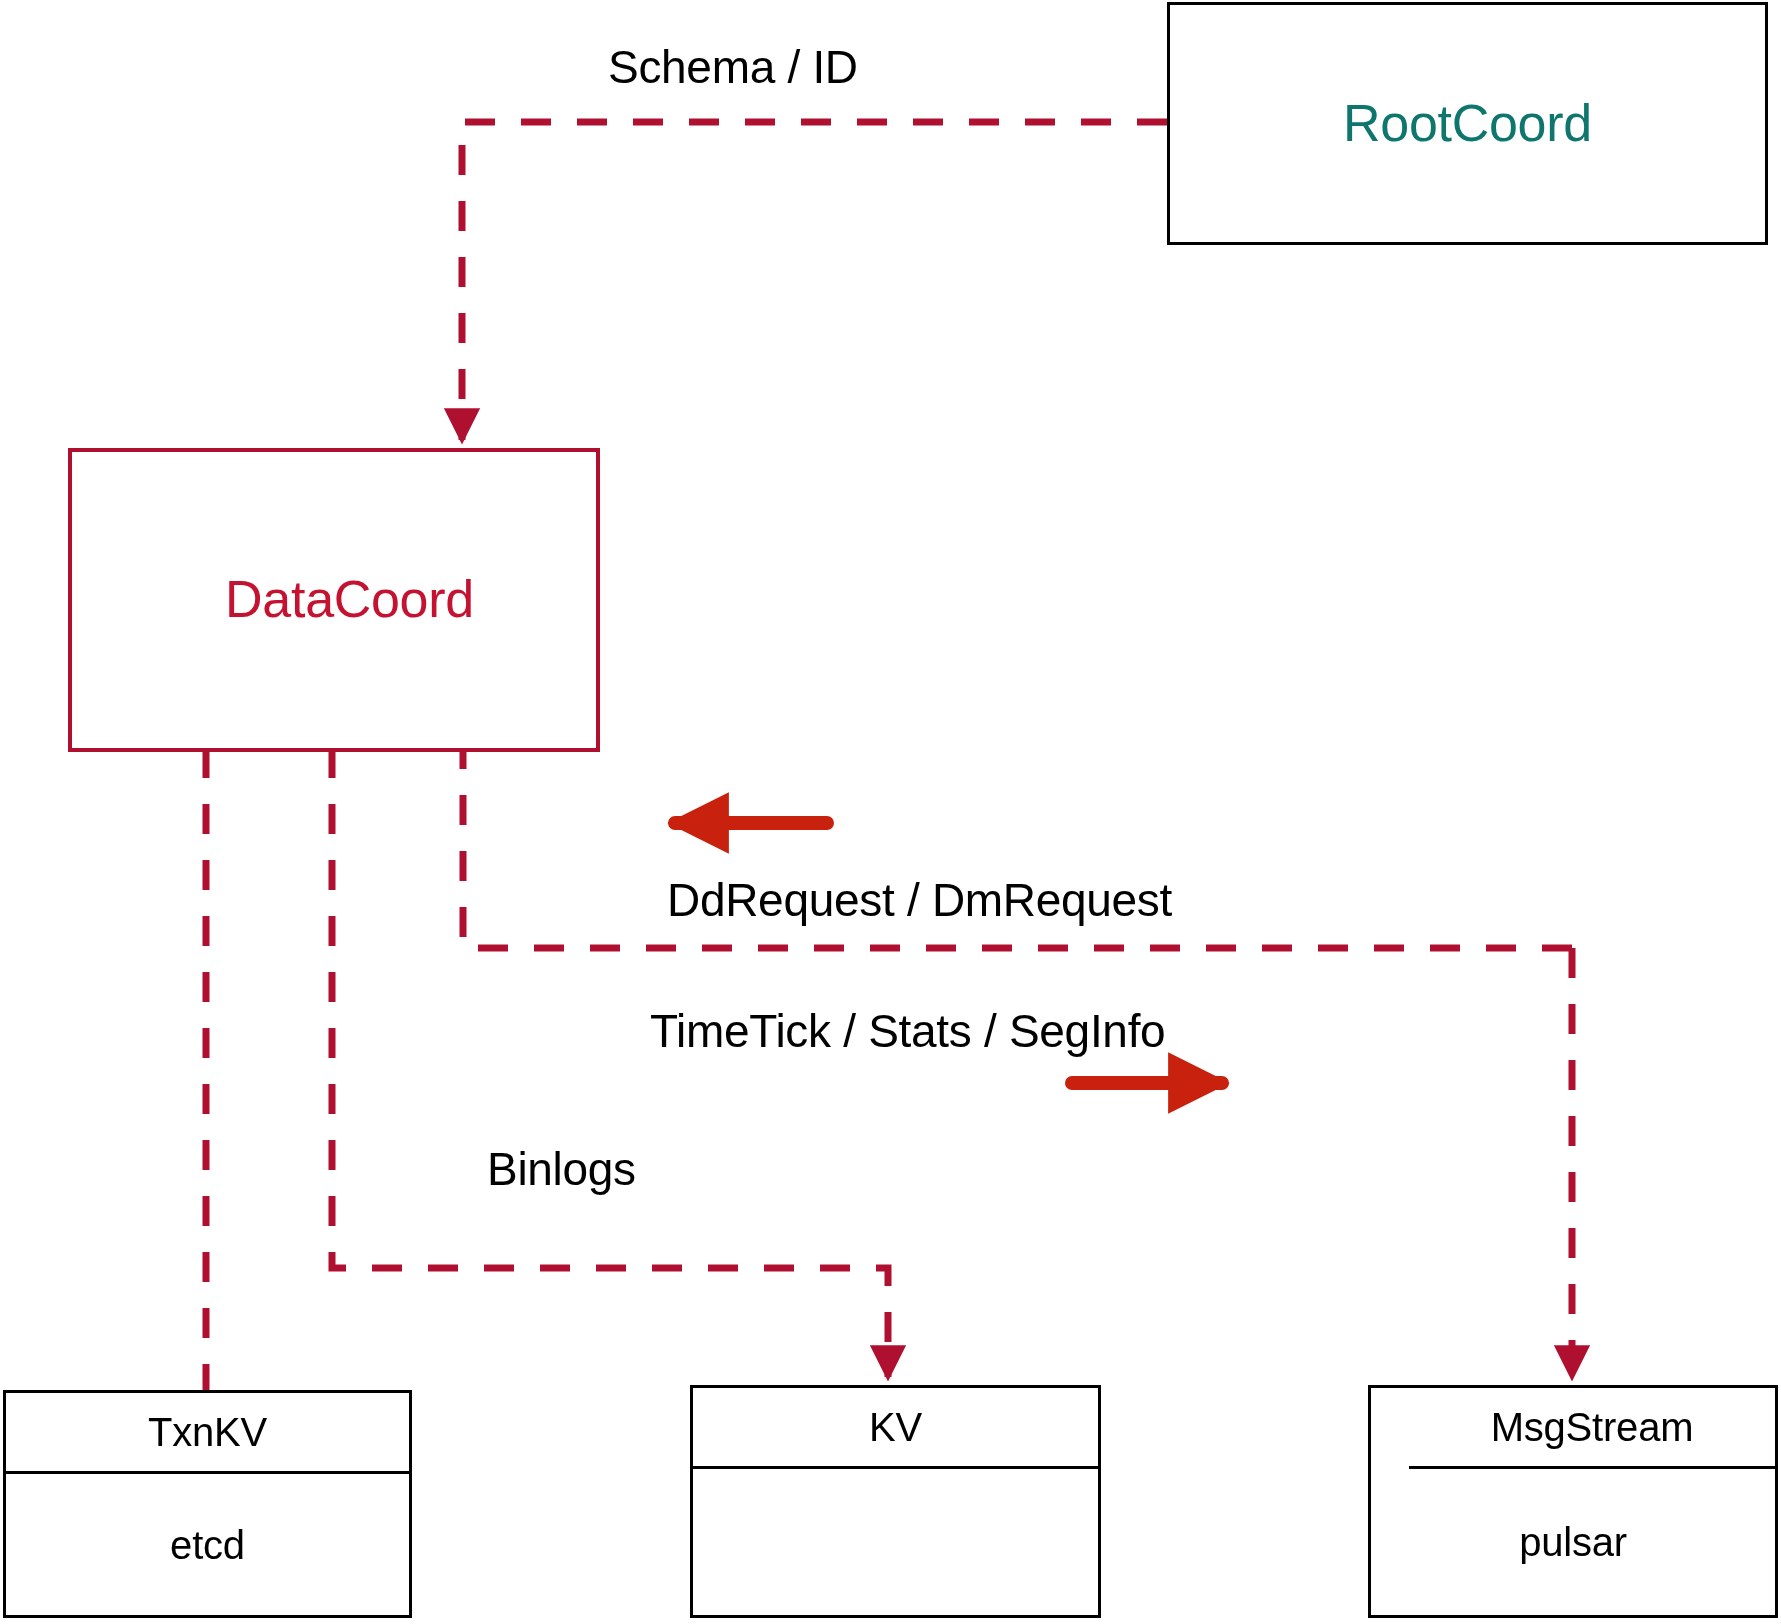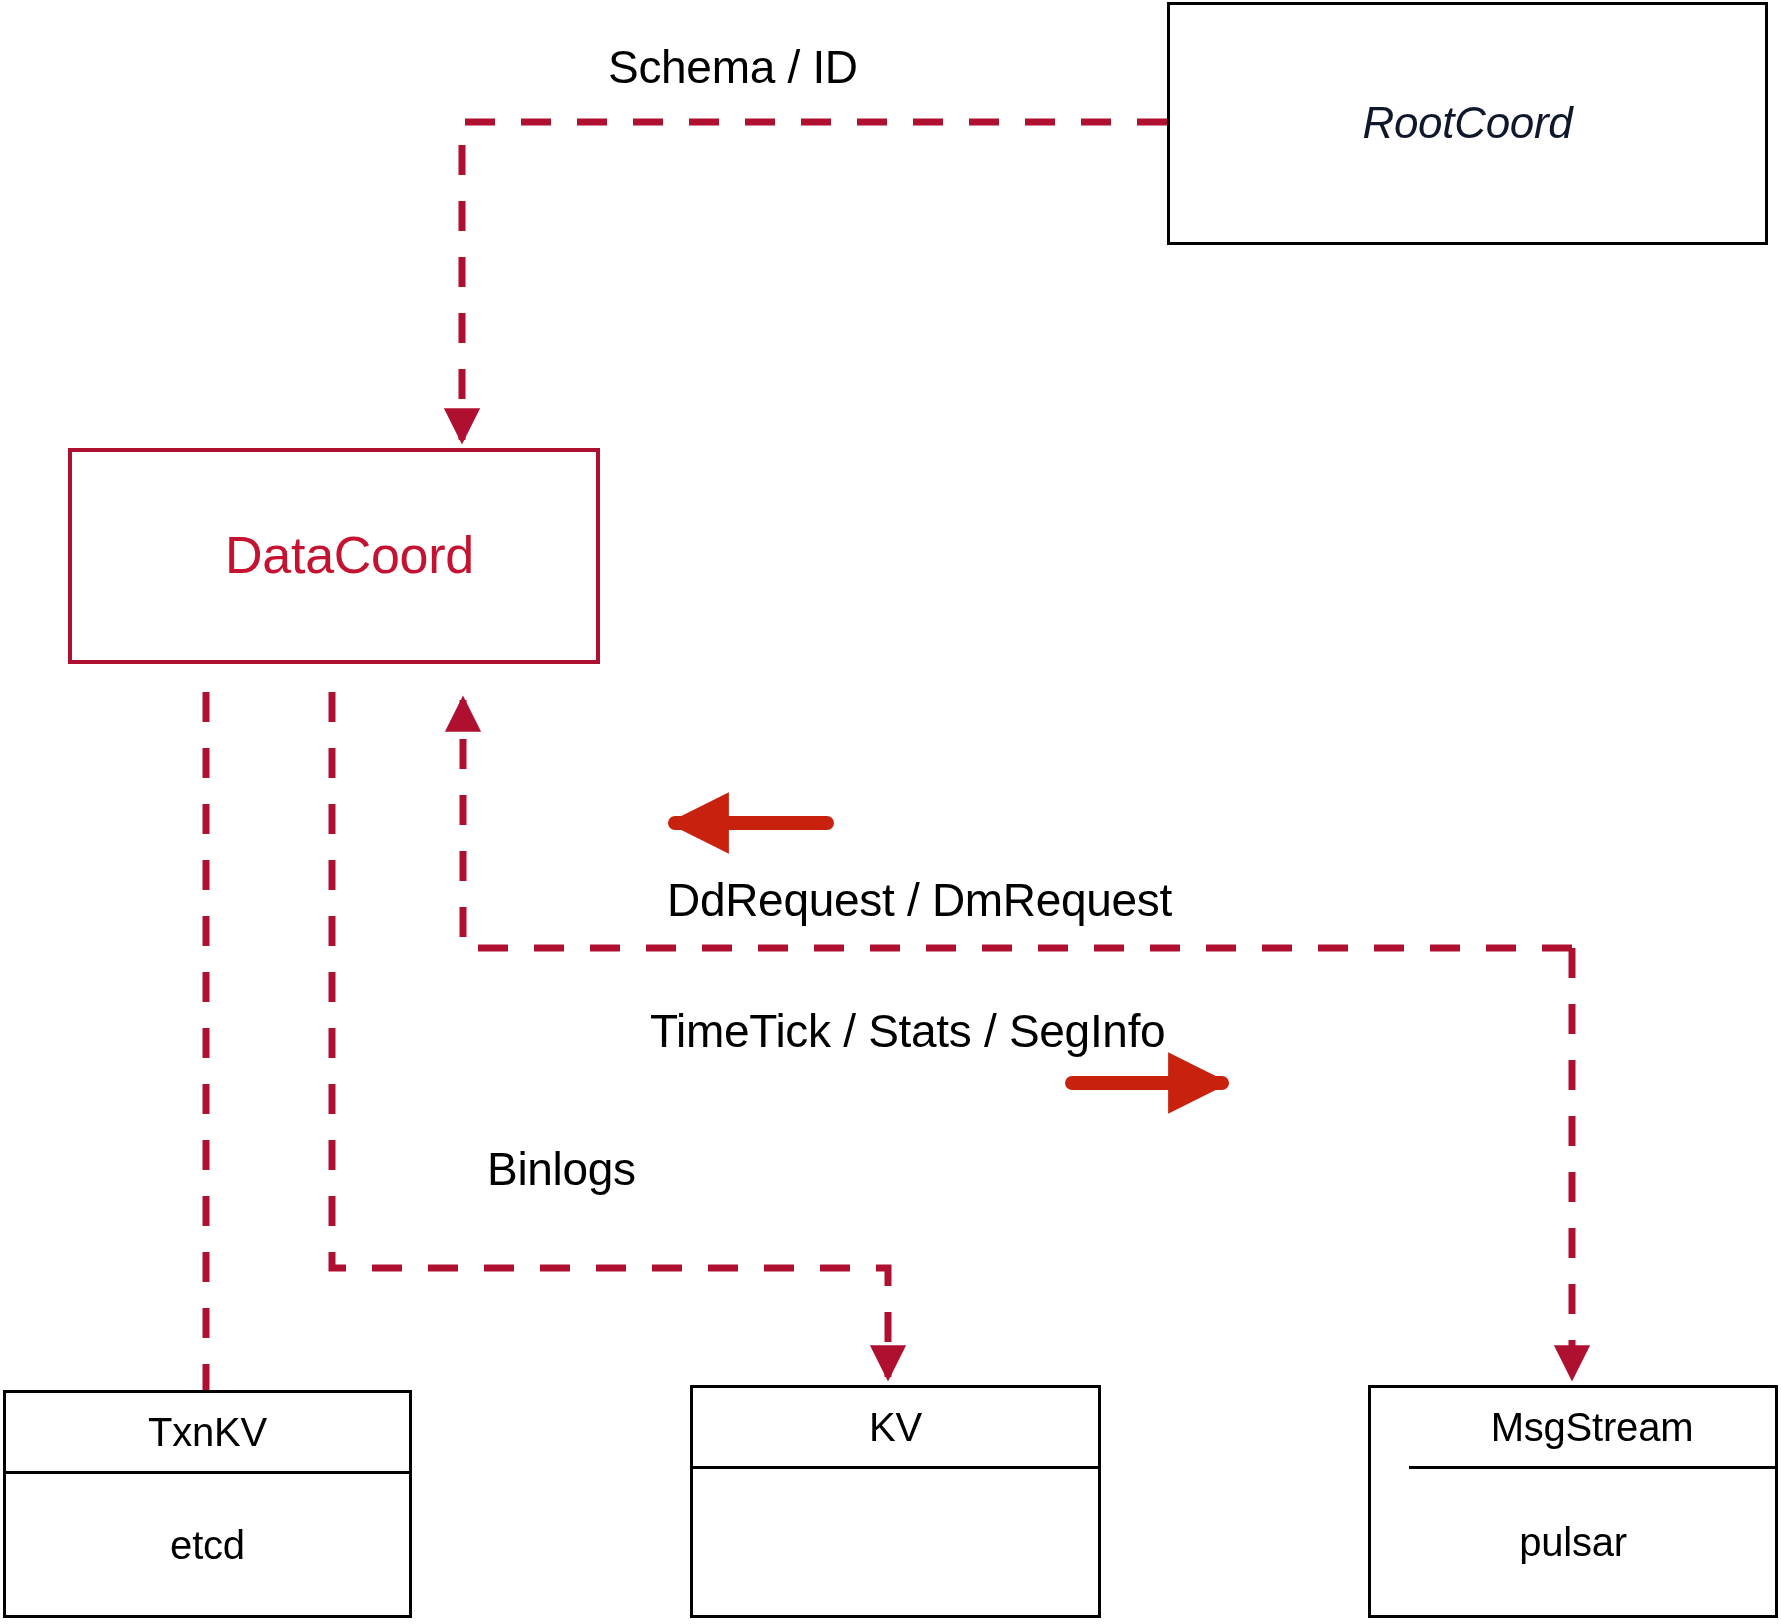--- a/index.html
+++ b/index.html
@@ -27,25 +27,24 @@
     box-sizing: border-box;
     background: #ffffff;
   }
   .node-plain {
     border: 3px solid #000000;
     display: flex;
     align-items: center;
     justify-content: center;
   }
   .node-plain .node-title {
-    font-size: 44px;
-    color: #0f172a;
+    font-size: 52px;
+    color: #0f766e;
     line-height: 1.1;
     letter-spacing: -0.3px;
-    font-style: italic;
   }
   .node-accent {
     border: 4px solid #B01030;
     display: flex;
     align-items: center;
     justify-content: center;
   }
   .node-accent .node-title {
     font-size: 52px;
     color: #C41230;
@@ -115,21 +114,21 @@
 
     <path d="M 827 823 L 675 823" fill="none" stroke="#C8220E" stroke-width="14" stroke-linecap="round" marker-end="url(#solidHeadR)"></path>
 
     <path d="M 1072 1083 L 1222 1083" fill="none" stroke="#C8220E" stroke-width="14" stroke-linecap="round" marker-end="url(#solidHeadR)"></path>
   </svg>
 
   <div class="node node-plain" style="left:1167px; top:2px; width:601px; height:243px;">
     <span class="node-title">RootCoord</span>
   </div>
 
-  <div class="node node-accent" style="left:68px; top:448px; width:532px; height:216px;padding-left:31px;">
+  <div class="node node-accent" style="left:68px; top:448px; width:532px; height:304px;padding-left:31px;">
     <span class="node-title">DataCoord</span>
   </div>
 
   <div class="node node-split" style="left:3px; top:1390px; width:409px; height:228px;">
     <div class="hdr" style="height:78px;">TxnKV</div>
     <div class="bdy">
       <span>etcd</span>
     </div>
   </div>
 

